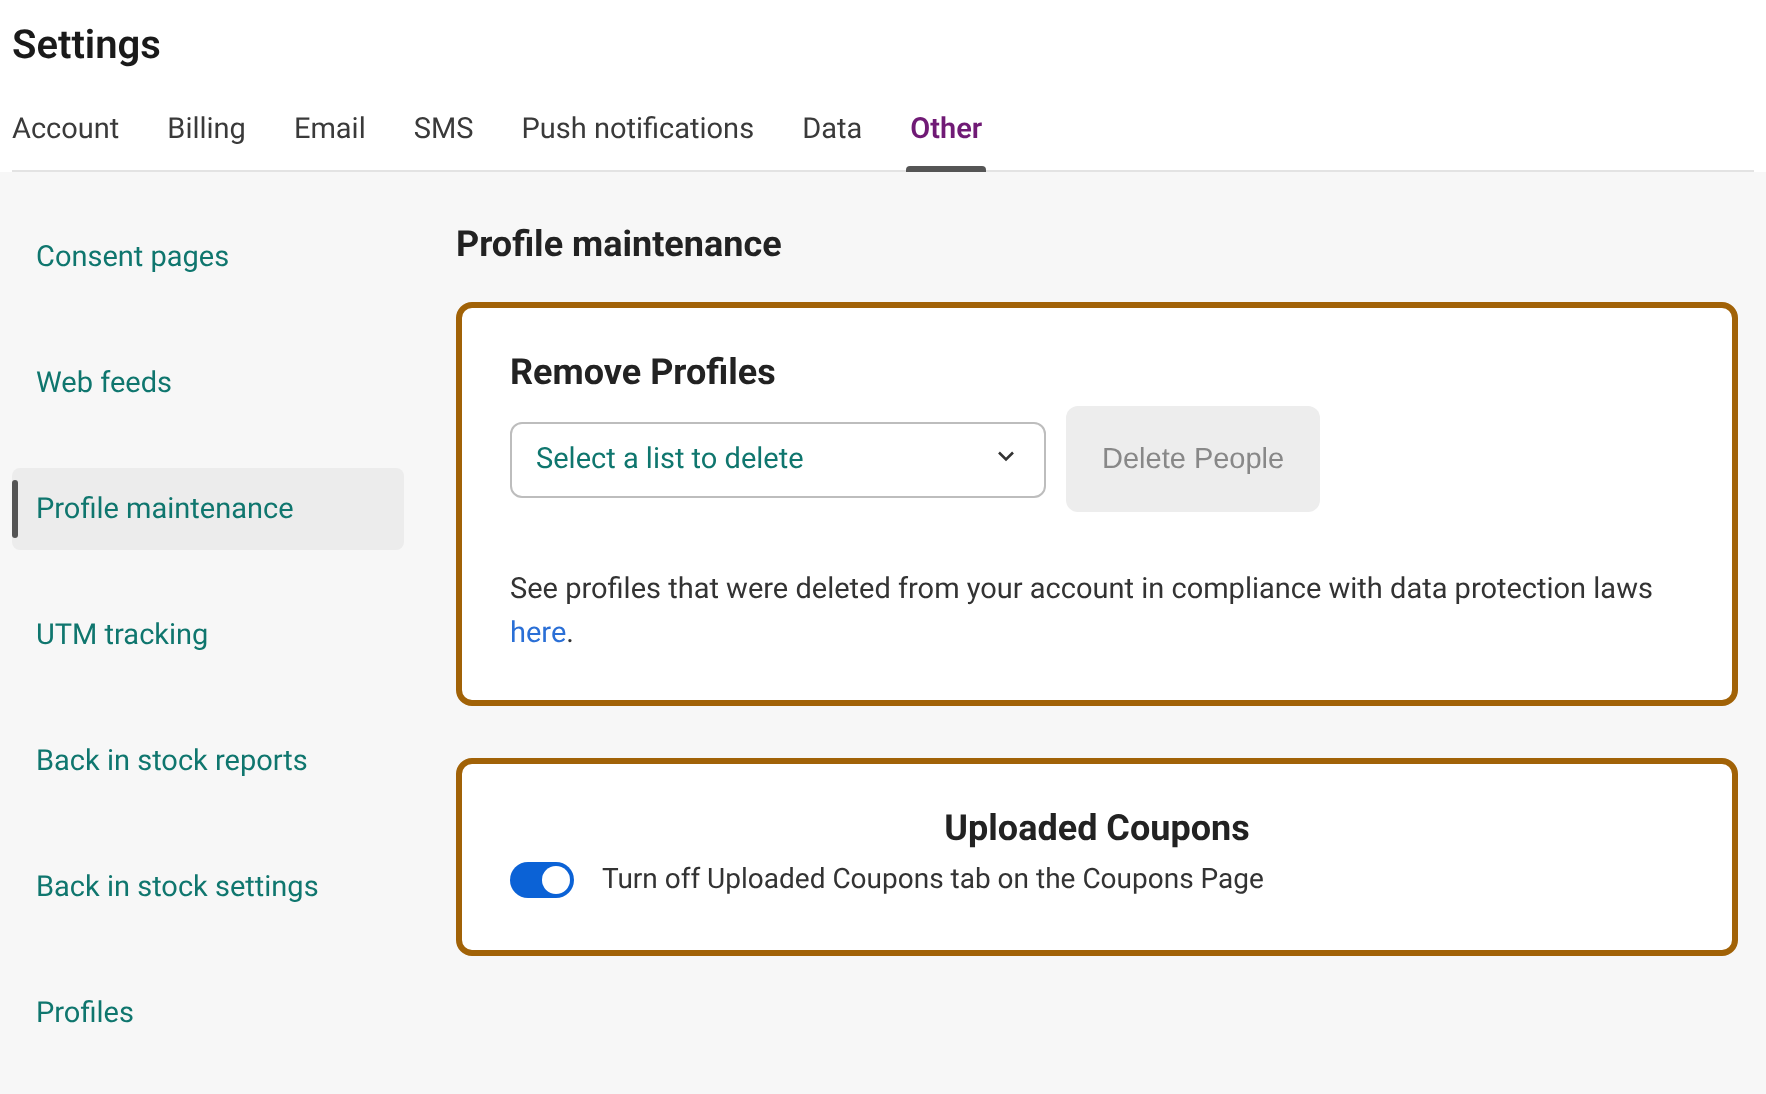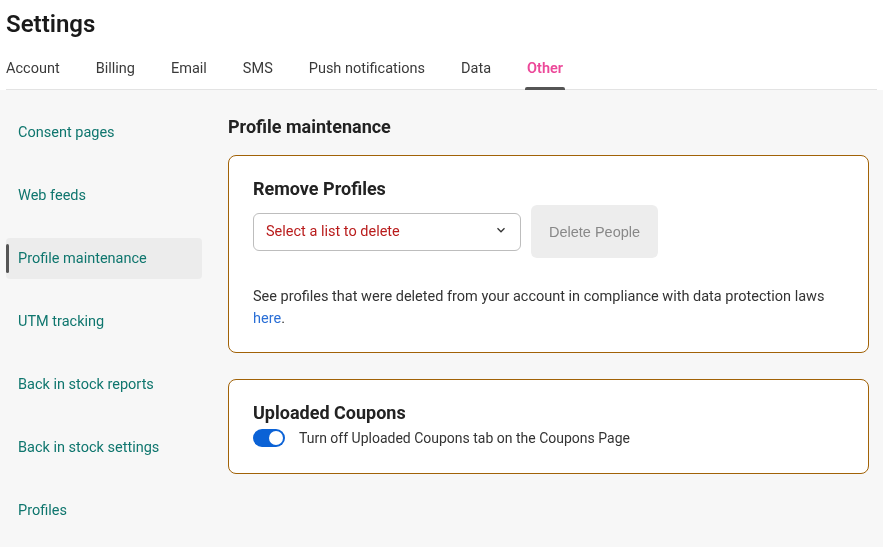--- a/index.html
+++ b/index.html
@@ -6,40 +6,40 @@
     body {
       font-family: -apple-system, BlinkMacSystemFont, "Segoe UI", Roboto, Helvetica, Arial, sans-serif;
       background: #fff;
       color: #1a1a1a;
       width: 883px;
     }
     .header {
       padding: 10px 6px 0 6px;
     }
     .page-title {
-      font-size: 24px;
+      font-size: 20px;
       font-weight: 600;
       margin-bottom: 14px;
     }
     .tabs {
       display: flex;
-      gap: 36px;
+      gap: 24px;
       border-bottom: 1px solid #e3e3e3;
       padding: 0 0 0 0;
     }
     .tab {
       font-size: 14.5px;
       color: #3a3a3a;
       padding: 8px 0 12px 0;
       cursor: pointer;
       position: relative;
     }
     .tab.active {
       font-weight: 600;
-      color: #ec4899;
+      color: #701a75;
     }
     .tab.active::after {
       content: "";
       position: absolute;
       left: -2px;
       right: -2px;
       bottom: -1px;
       height: 3px;
       background: #555;
       border-radius: 2px 2px 0 0;
@@ -82,21 +82,21 @@
       padding: 26px 14px 20px 18px;
     }
     .section-title {
       font-size: 18px;
       font-weight: 700;
       color: #222;
       margin-bottom: 18px;
     }
     .card {
       background: #fff;
-      border: 1px solid #a16207;
+      border: 3px solid #a16207;
       border-radius: 8px;
       padding: 22px 24px;
       margin-bottom: 26px;
     }
     .card-title {
       font-size: 18px;
       font-weight: 700;
       color: #222;
       margin-bottom: 6px;
     }
@@ -114,21 +114,21 @@
     .select {
       width: 268px;
       height: 38px;
       border: 1px solid #bdbdbd;
       border-radius: 6px;
       display: flex;
       align-items: center;
       justify-content: space-between;
       padding: 0 12px;
       font-size: 14.5px;
-      color: #b91c1c;
+      color: #0f766e;
       cursor: pointer;
       background: #fff;
     }
     .chevron {
       font-size: 16px;
       color: #333;
       line-height: 1;
     }
     .btn-disabled {
       height: 53px;
@@ -234,21 +234,21 @@
               </svg>
           </span>
         </div>
         <button class="btn-disabled">Delete People</button>
       </div>
       <div class="compliance">
         <span>See profiles that were deleted from your account in compliance with data protection laws </span><span class="link">here</span><span>.</span>
       </div>
     </div>
 
-    <div class="card" style="padding-bottom:26px;">
+    <div class="card" style="padding-bottom:26px;text-align:center;">
       <div class="card-title">Uploaded Coupons</div>
       <div class="toggle-row">
         <div class="toggle">
           <div class="toggle-knob"></div>
         </div>
         <div class="toggle-label">Turn off Uploaded Coupons tab on the Coupons Page</div>
       </div>
     </div>
   </div>
 </div>

